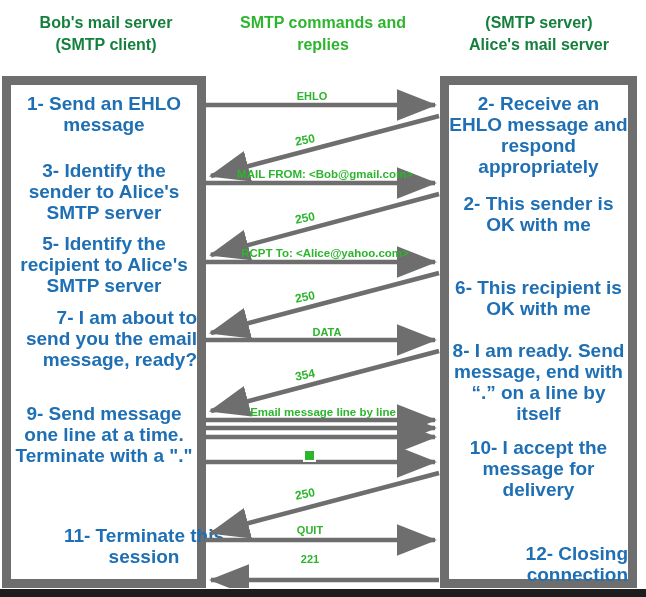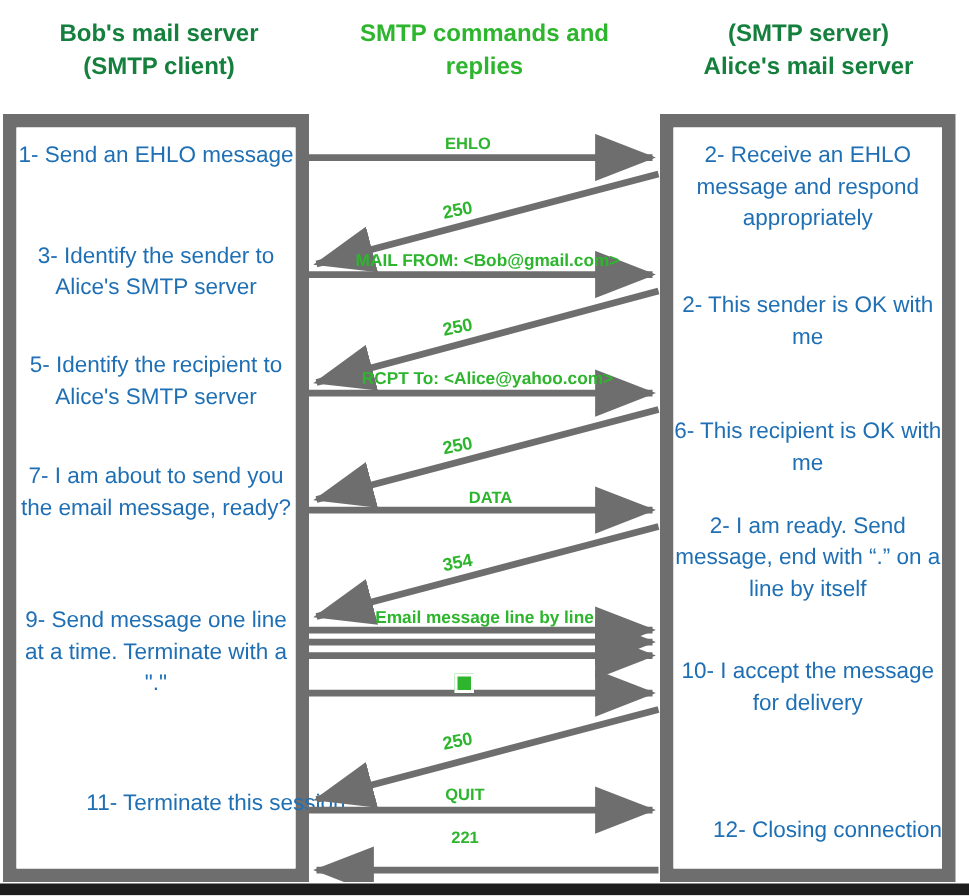--- a/index.html
+++ b/index.html
@@ -43,22 +43,22 @@
   .panel-inner {
     position: relative;
     width: 100%;
     height: 100%;
     background: #ffffff;
   }
 
   .step {
     position: absolute;
     color: #1f6fb4;
-    font-weight: normal;
-    font-size: 15px;
+    font-weight: bold;
+    font-size: 19px;
     line-height: 21px;
     text-align: center;
     width: 100%;
     left: 0;
   }
 
   
   #lane {
     position: absolute;
     left: 203px;
@@ -123,32 +123,32 @@
   <div id="title-right" class="col-title">
     <div>(SMTP server)</div>
     <div>Alice's mail server</div>
   </div>
 
   <div id="panel-left" class="panel">
     <div class="panel-inner">
       <div class="step" style="top:8px;">1- Send an EHLO message</div>
       <div class="step" style="top:75px;">3- Identify the sender to Alice's SMTP server</div>
       <div class="step" style="top:148px;">5- Identify the recipient to Alice's SMTP server</div>
-      <div class="step" style="top:222px;">7- I am about to send you the email message, ready?</div>
+      <div class="step" style="top:222px;text-align:right;">7- I am about to send you the email message, ready?</div>
       <div class="step" style="top:318px;">9- Send message one line at a time. Terminate with a "."</div>
       <div class="step" style="top:440px;padding-left:40px;">11- Terminate this session</div>
     </div>
   </div>
 
   <div id="panel-right" class="panel">
     <div class="panel-inner">
       <div class="step" style="top:8px;">2- Receive an EHLO message and respond appropriately</div>
       <div class="step" style="top:108px;">2- This sender is OK with me</div>
       <div class="step" style="top:192px;">6- This recipient is OK with me</div>
-      <div class="step" style="top:255px;">2-  I am ready. Send message, end with “.” on a line by itself</div>
+      <div class="step" style="top:255px;">8-  I am ready. Send message, end with “.” on a line by itself</div>
       <div class="step" style="top:352px;">10-  I accept the message for delivery</div>
       <div class="step" style="top:458px;text-align:right;">12-  Closing connection</div>
     </div>
   </div>
 
   <div id="lane">
     <svg width="242" height="512" viewBox="0 0 242 512">
       <defs>
         <marker id="head-r" markerWidth="9" markerHeight="7" refX="8.5" refY="3.5" orient="auto" markerUnits="strokeWidth">
           <path d="M0,0 L9,3.5 L0,7 z" fill="#6e6e6e"></path>

